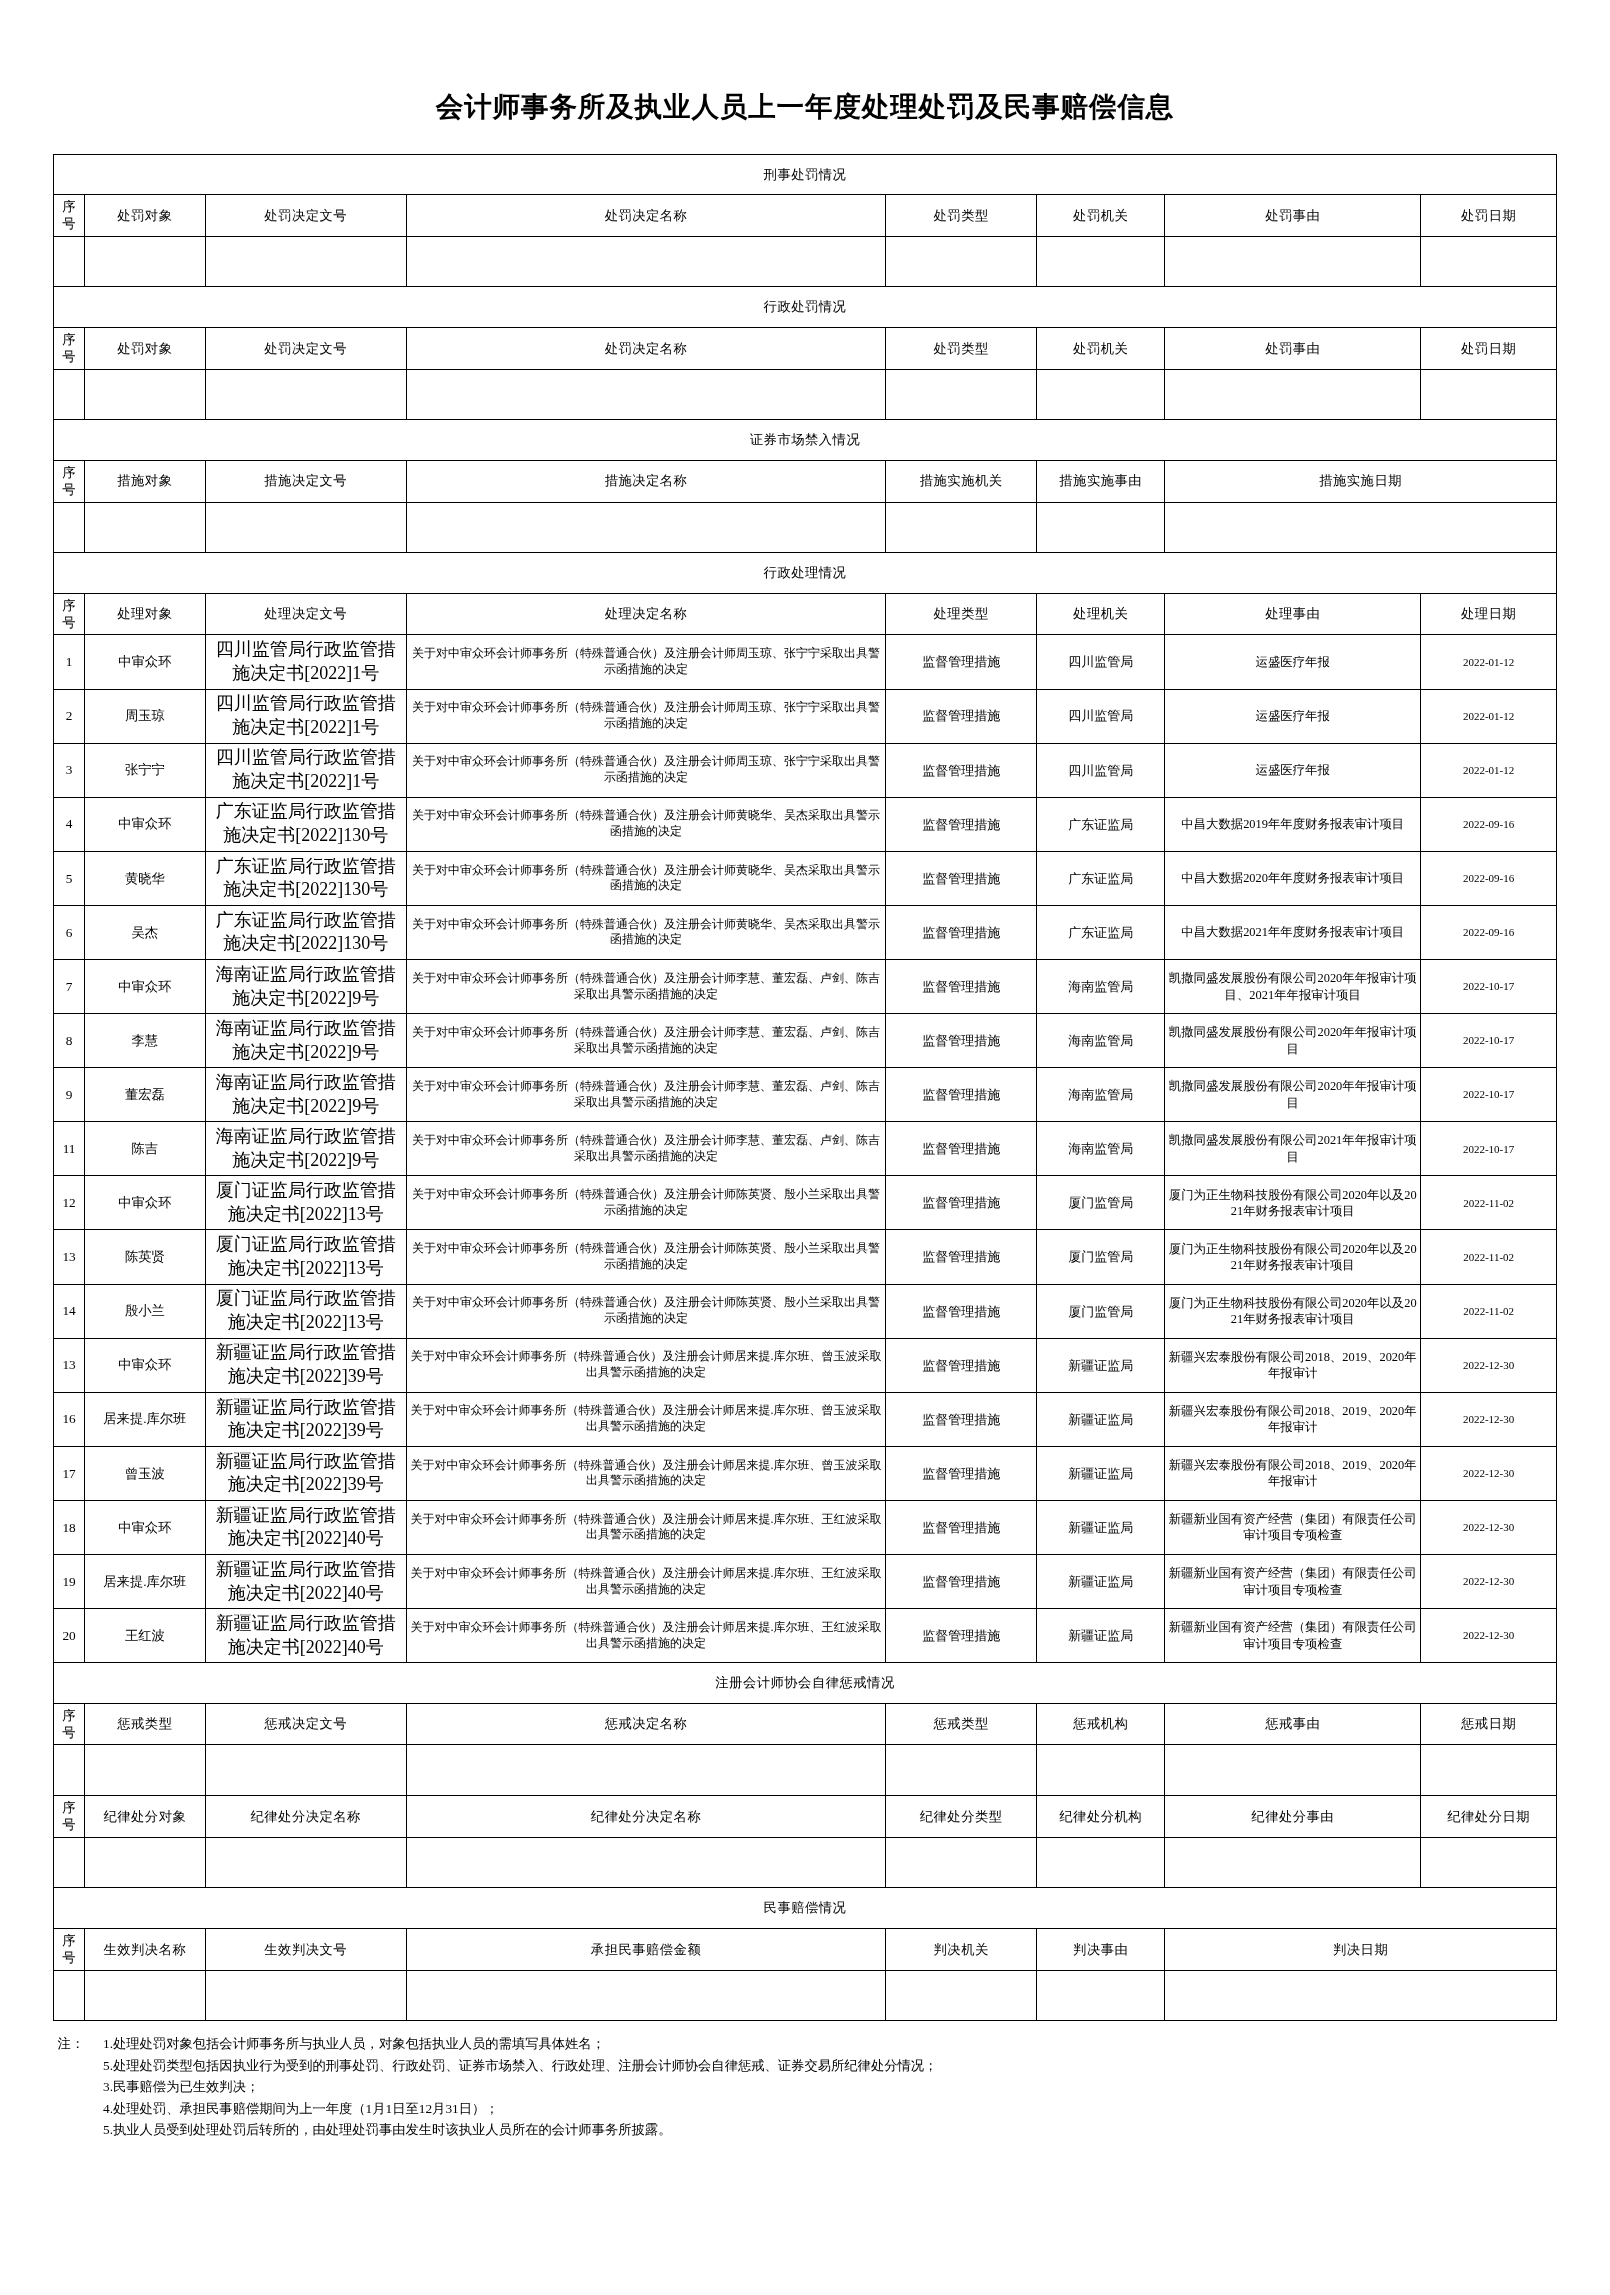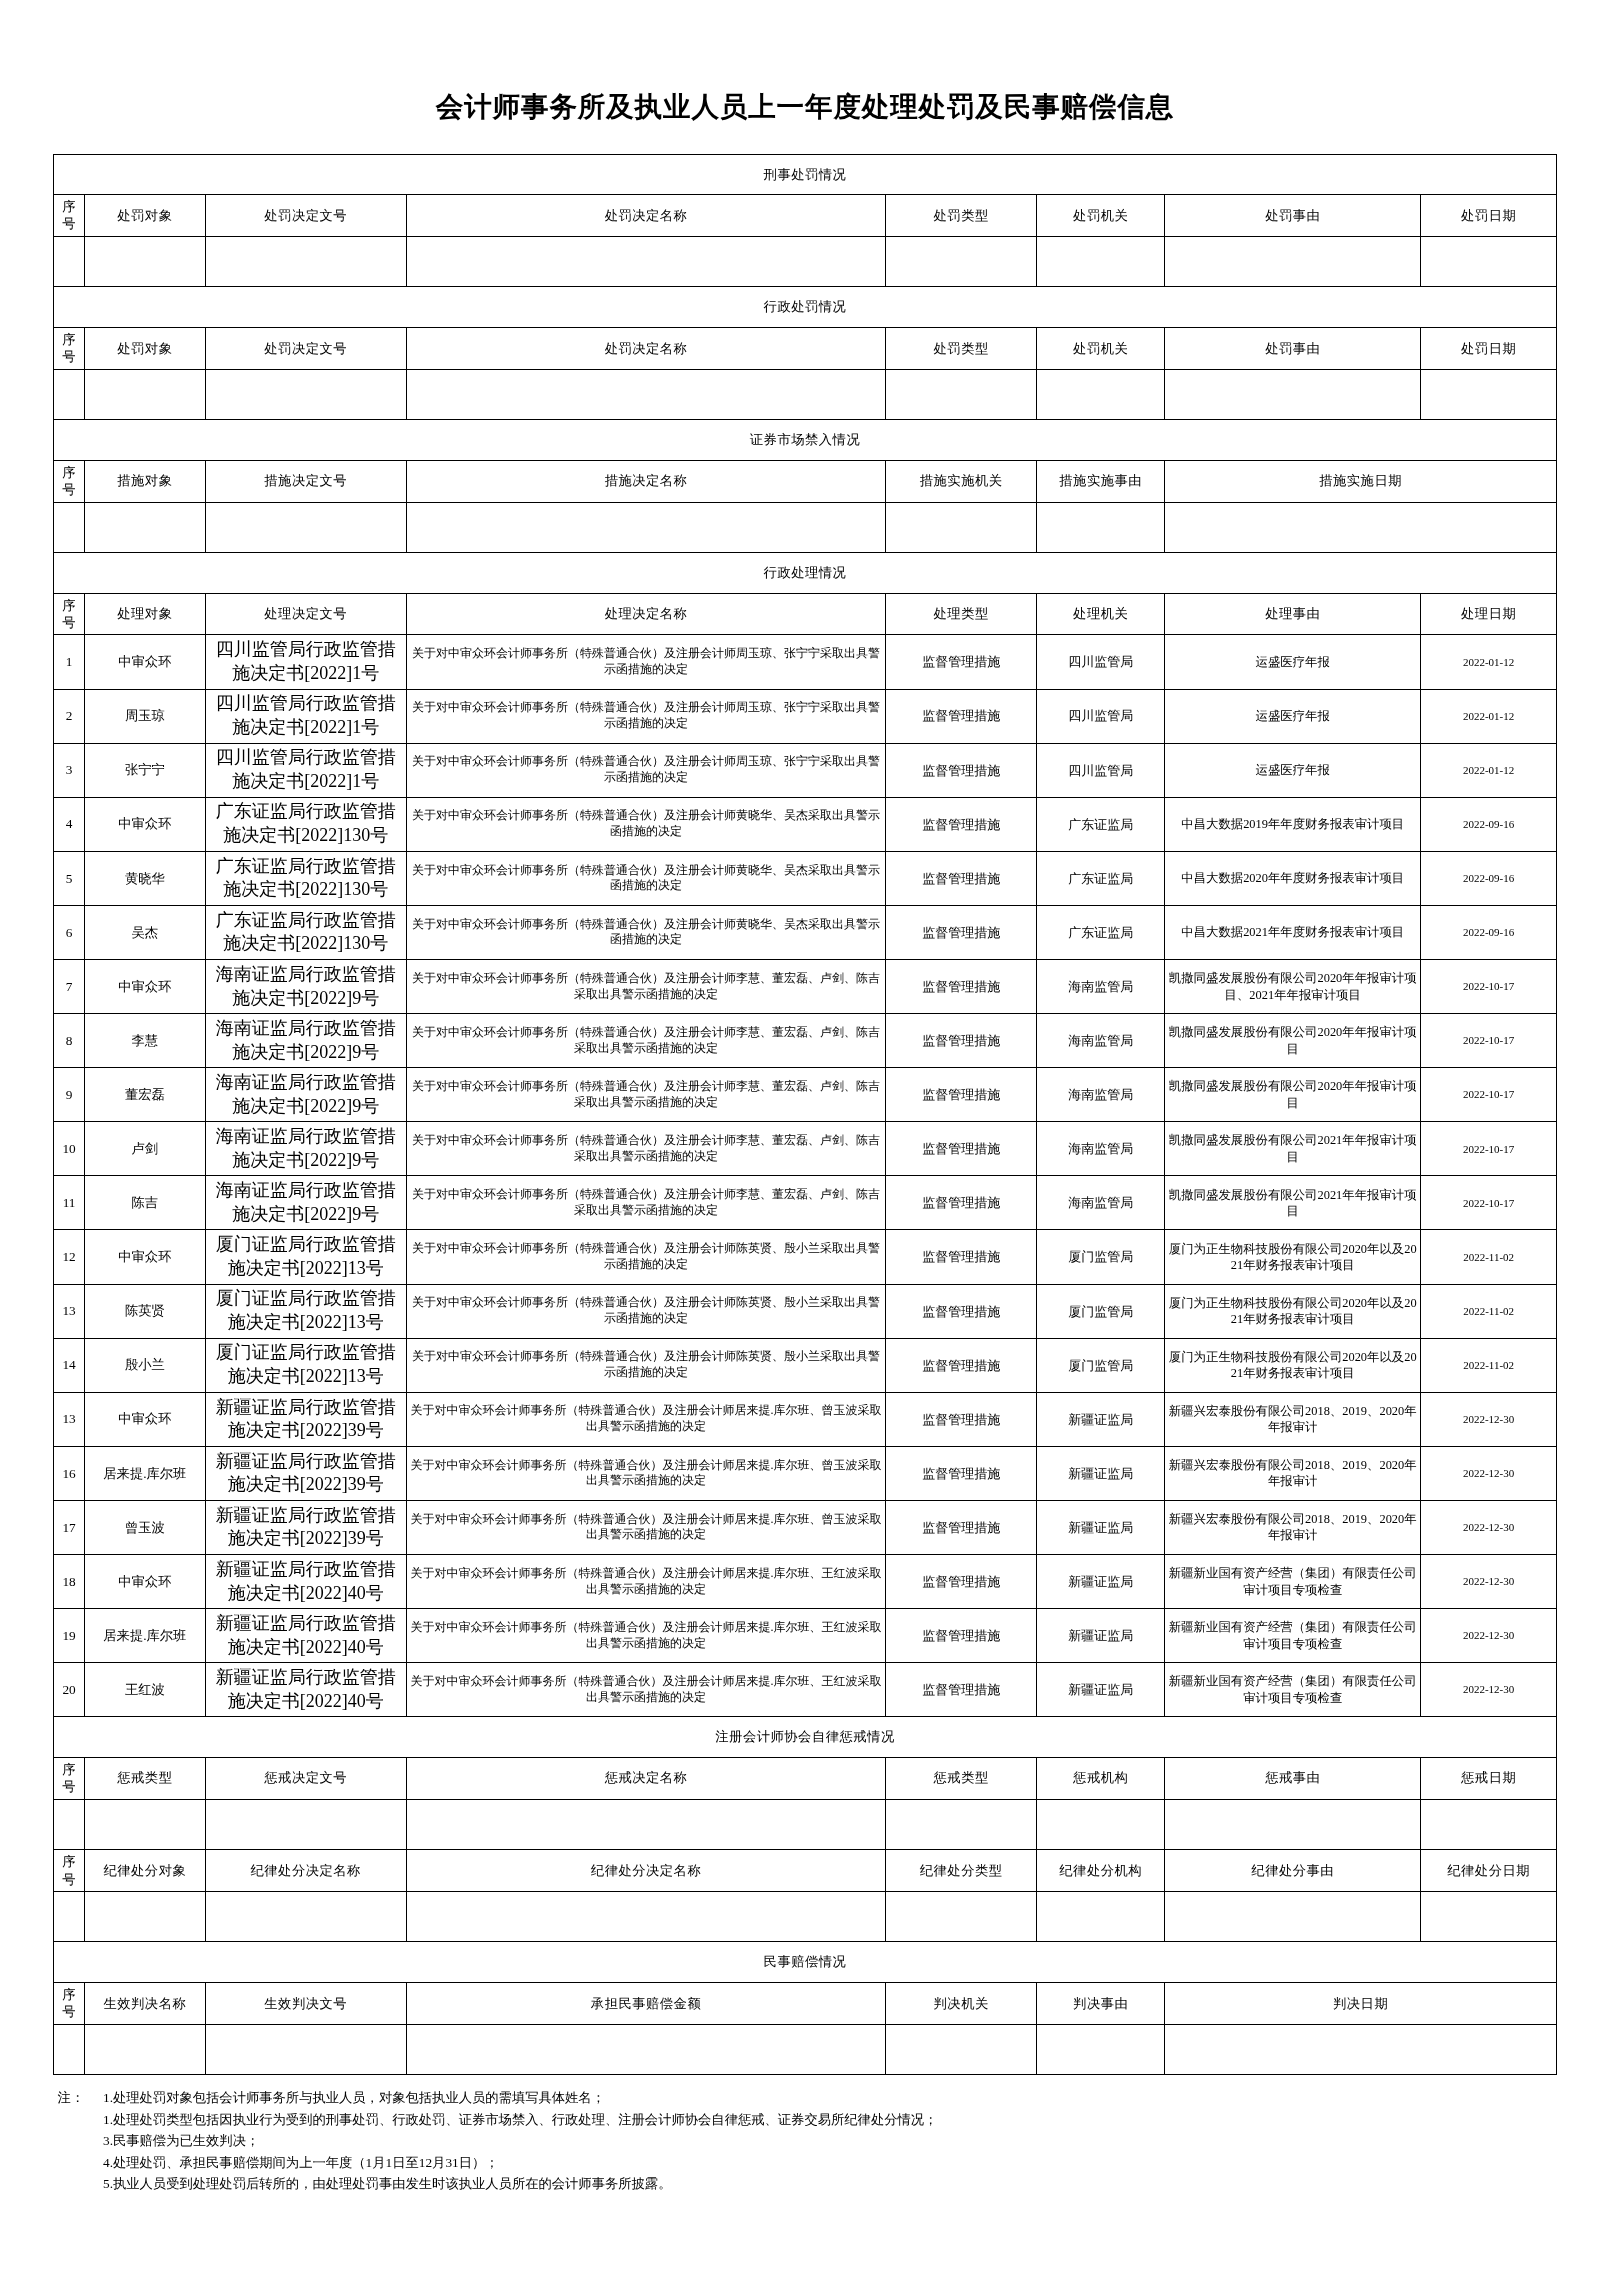--- a/index.html
+++ b/index.html
@@ -271,30 +271,20 @@
           <td class="c-idx">9</td>
           <td class="c-obj">董宏磊</td>
           <td class="c-doc">海南证监局行政监管措施决定书[2022]9号</td>
           <td class="c-name">关于对中审众环会计师事务所（特殊普通合伙）及注册会计师李慧、董宏磊、卢剑、陈吉采取出具警示函措施的决定</td>
           <td class="c-type">监督管理措施</td>
           <td class="c-org">海南监管局</td>
           <td class="c-reason">凯撒同盛发展股份有限公司2020年年报审计项目</td>
           <td class="c-date">2022-10-17</td>
         </tr>
         <tr>
-          <td class="c-idx">10</td>
-          <td class="c-obj">卢剑</td>
-          <td class="c-doc">海南证监局行政监管措施决定书[2022]9号</td>
-          <td class="c-name">关于对中审众环会计师事务所（特殊普通合伙）及注册会计师李慧、董宏磊、卢剑、陈吉采取出具警示函措施的决定</td>
-          <td class="c-type">监督管理措施</td>
-          <td class="c-org">海南监管局</td>
-          <td class="c-reason">凯撒同盛发展股份有限公司2021年年报审计项目</td>
-          <td class="c-date">2022-10-17</td>
-        </tr>
-        <tr>
           <td class="c-idx">11</td>
           <td class="c-obj">陈吉</td>
           <td class="c-doc">海南证监局行政监管措施决定书[2022]9号</td>
           <td class="c-name">关于对中审众环会计师事务所（特殊普通合伙）及注册会计师李慧、董宏磊、卢剑、陈吉采取出具警示函措施的决定</td>
           <td class="c-type">监督管理措施</td>
           <td class="c-org">海南监管局</td>
           <td class="c-reason">凯撒同盛发展股份有限公司2021年年报审计项目</td>
           <td class="c-date">2022-10-17</td>
         </tr>
         <tr>
@@ -452,21 +442,21 @@
           <td class="empty-row" colspan="2">&nbsp;</td>
         </tr>
       </tbody>
   </table>
 
   <div class="notes">
     <div class="notes-row">
       <div class="notes-label">注：</div>
       <div class="notes-list" id="notes-list">
           <div class="note-item">1.处理处罚对象包括会计师事务所与执业人员，对象包括执业人员的需填写具体姓名；</div>
-          <div class="note-item">1.处理处罚类型包括因执业行为受到的刑事处罚、行政处罚、证券市场禁入、行政处理、注册会计师协会自律惩戒、证券交易所纪律处分情况；</div>
+          <div class="note-item">5.处理处罚类型包括因执业行为受到的刑事处罚、行政处罚、证券市场禁入、行政处理、注册会计师协会自律惩戒、证券交易所纪律处分情况；</div>
           <div class="note-item">3.民事赔偿为已生效判决；</div>
           <div class="note-item">4.处理处罚、承担民事赔偿期间为上一年度（1月1日至12月31日）；</div>
           <div class="note-item">5.执业人员受到处理处罚后转所的，由处理处罚事由发生时该执业人员所在的会计师事务所披露。</div>
         </div>
     </div>
   </div>
 
 </div>
 
 

